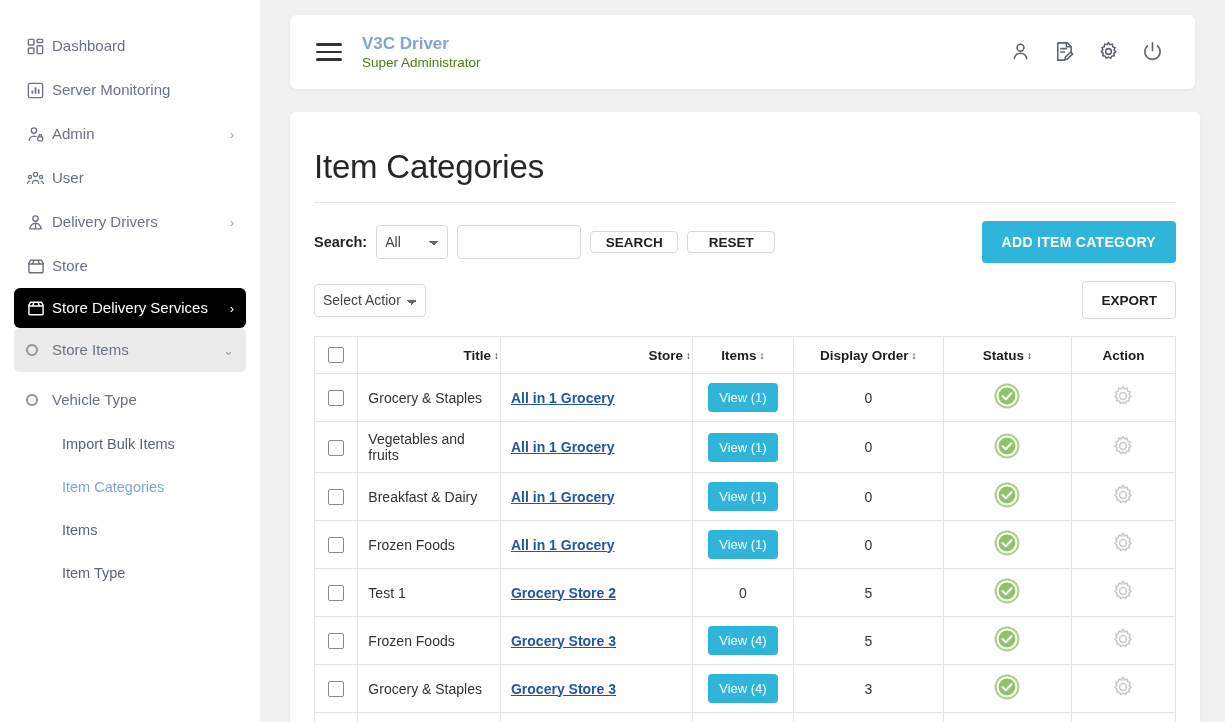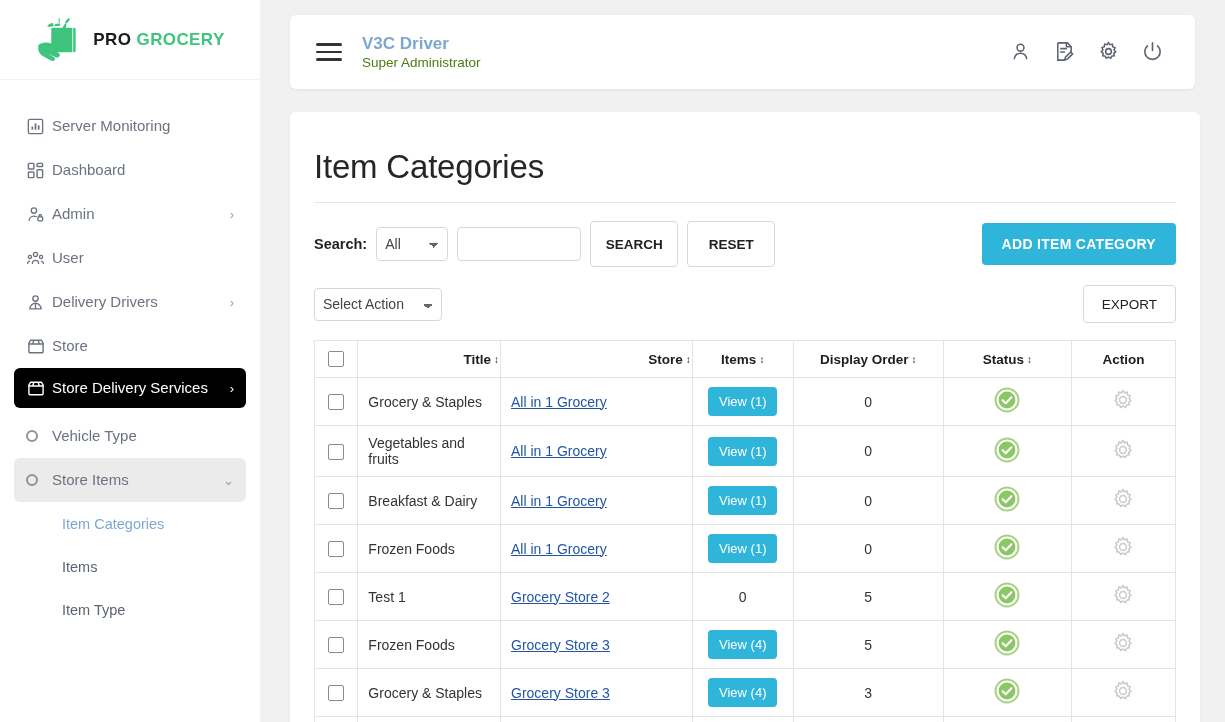--- a/index.html
+++ b/index.html
@@ -106,55 +106,55 @@
     background-image:
       linear-gradient(45deg, transparent 50%, #666 50%),
       linear-gradient(135deg, #666 50%, transparent 50%);
     background-position: calc(100% - 13px) 15px, calc(100% - 8px) 15px;
     background-size: 5px 5px, 5px 5px; background-repeat: no-repeat;
   }
   .sel-all { width: 72px; }
   .txt-search { width: 124px; margin-left: 9px; padding: 0 8px; }
   .sel-status { width: 115px; margin-left: 9px; }
   .btn-plain {
-    height: 46px; min-width: 88px; padding: 0 14px; margin-left: 9px;
+    height: 22px; min-width: 88px; padding: 0 14px; margin-left: 9px;
     border: 1px solid #d8d8d8; border-radius: 4px; background: #fff;
     font-size: 13.5px; font-weight: 700; color: #212121; cursor: pointer;
     font-family: "Liberation Sans", sans-serif;
   }
   .btn-primary {
     margin-left: auto;
     height: 42px; padding: 0 20px;
     background: #2fb5da; border: none; border-radius: 4px;
     color: #fff; font-size: 14px; font-weight: 700; letter-spacing: .3px;
     cursor: pointer; font-family: "Liberation Sans", sans-serif;
   }
 
   .action-row { display: flex; align-items: center; margin-top: 18px; }
-  .sel-action { width: 128px; height: 33px; }
+  .sel-action { width: 112px; height: 33px; }
   .btn-export {
     margin-left: auto; height: 38px; padding: 0 18px;
     border: 1px solid #d8d8d8; border-radius: 4px; background: #fff;
-    font-size: 13.5px; font-weight: 400; color: #212121; cursor: pointer;
+    font-size: 13.5px; font-weight: 700; color: #212121; cursor: pointer;
     font-family: "Liberation Sans", sans-serif;
   }
 
   
   table.grid { width: 100%; border-collapse: collapse; margin-top: 17px; }
   table.grid th, table.grid td {
     border: 1px solid #e4e4e4; font-size: 14px; color: #333;
   }
   table.grid th {
     height: 37px; font-weight: 700; color: #1d1d1d;
     font-size: 13.5px; background: #fff; white-space: nowrap;
   }
   table.grid td { padding: 9px 10px; vertical-align: middle; }
   .col-chk { width: 44px; text-align: center; }
   .col-title { width: 148px; }
-  .col-store { width: 204px; }
+  .col-store { width: 204px; font-weight: bold; }
   .col-items { width: 104px; text-align: center; }
   .col-order { width: 155px; text-align: center; }
   .col-status { width: 136px; text-align: center; }
   .col-action { width: 110px; text-align: center; }
   th.col-title, th.col-store { text-align: right; padding-left: 11px; }
   .sortic { display:inline-block; font-size: 10px; line-height:1; margin-left: 3px; color:#1d1d1d; vertical-align: 1px;}
   .chk {
     width: 16px; height: 16px; border: 1.5px solid #8a8a8a; border-radius: 2px;
     display: inline-block; background: #fff; cursor: pointer; vertical-align: middle;
   }
@@ -165,62 +165,46 @@
     cursor: pointer; border: none; font-family: "Liberation Sans", sans-serif;
   }
   .status-ic { width: 26px; height: 26px; cursor: pointer; }
   .gear-ic { width: 24px; height: 24px; cursor: pointer; }
 </style>
 </head>
 <body>
 
 <div class="sidebar">
 
-  <div class="logo-block">
-    <svg class="logo-mark" viewBox="0 0 64 64">
-      <g fill="#3ec47c">
-        <path d="M30 4c-2 3-1 6 1 8-3-1-6 0-8 2 3 1 6 1 8 0z"></path>
-        <path d="M42 5c-3 1-5 4-5 7 3-1 5-3 6-6z"></path>
-        <path d="M22 11c-3 0-6 2-7 4 3 1 6 1 8-1z"></path>
-        <path d="M37 12c-2 2-3 4-3 7h4c0-3 0-5 1-7z"></path>
-        <rect x="20" y="17" width="26" height="30" rx="1"></rect>
-        <rect x="47" y="17" width="3" height="30" rx="1.2"></rect>
-        <path d="M4 38c4-3 10-4 15-2l10 4c2 1 3 2 2 4-1 1-3 2-5 1l-7-2 10 5c2 1 2 3 1 4-1 2-3 2-5 1l-9-4 7 4c2 1 2 3 1 4s-3 1-5 0l-9-5c-3-2-6-5-6-9z"></path>
-      </g>
-    </svg>
-    <div class="logo-text">
-      <span class="pro">PRO</span><span>&nbsp;</span><span class="groc">GROCERY</span>
-    </div>
-  </div>
 
   <div class="nav">
+
+    <div class="nav-item">
+      <span class="ic">
+        <svg width="19" height="19" viewBox="0 0 24 24" fill="none" stroke="#6b7280" stroke-width="1.8">
+          <rect x="3" y="3" width="7" height="7" rx="1"></rect>
+            <rect x="14" y="3" width="7" height="4" rx="1"></rect>
+          <rect x="14" y="11" width="7" height="10" rx="1"></rect>
+            <rect x="3" y="14" width="7" height="7" rx="1"></rect>
+        </svg>
+      </span>
+      <span class="lbl">Dashboard</span>
+      <span class="chev"></span>
+    </div>
 
     <div class="nav-item">
       <span class="ic">
         <svg width="19" height="19" viewBox="0 0 24 24" fill="none" stroke="#6b7280" stroke-width="1.7">
           <rect x="3" y="3" width="18" height="18" rx="2"></rect>
           <line x1="8" y1="16" x2="8" y2="12" stroke-width="2.2"></line>
           <line x1="12" y1="16" x2="12" y2="8" stroke-width="2.2"></line>
           <line x1="16" y1="16" x2="16" y2="10.5" stroke-width="2.2"></line>
         </svg>
       </span>
       <span class="lbl">Server Monitoring</span>
-      <span class="chev"></span>
-    </div>
-
-    <div class="nav-item">
-      <span class="ic">
-        <svg width="19" height="19" viewBox="0 0 24 24" fill="none" stroke="#6b7280" stroke-width="1.8">
-          <rect x="3" y="3" width="7" height="7" rx="1"></rect>
-            <rect x="14" y="3" width="7" height="4" rx="1"></rect>
-          <rect x="14" y="11" width="7" height="10" rx="1"></rect>
-            <rect x="3" y="14" width="7" height="7" rx="1"></rect>
-        </svg>
-      </span>
-      <span class="lbl">Dashboard</span>
       <span class="chev"></span>
     </div>
 
     <div class="nav-item">
       <span class="ic">
         <svg width="19" height="19" viewBox="0 0 24 24" fill="none" stroke="#6b7280" stroke-width="1.7">
           <circle cx="10" cy="7" r="3.4"></circle>
           <path d="M4 20c0-3.5 2.8-6 6-6 1.3 0 2.4.3 3.4.9"></path>
           <rect x="15" y="15" width="6" height="5" rx="1"></rect>
           <path d="M16.6 15v-1.6a1.4 1.4 0 0 1 2.8 0V15"></path>
@@ -274,36 +258,39 @@
         <svg width="20" height="20" viewBox="0 0 24 24" fill="none" stroke="#ffffff" stroke-width="1.7">
           <path d="M3.5 9.5h17V19a1 1 0 0 1-1 1h-15a1 1 0 0 1-1-1z"></path>
           <path d="M3 9.5 5.5 5h13L21 9.5"></path>
           <path d="M8 9.5 9.5 5M16 9.5 14.5 5"></path>
         </svg>
       </span>
       <span class="lbl">Store Delivery Services</span>
       <span class="chev">›</span>
     </div>
 
+    <div class="nav-item soft">
+      <span class="ic">
+          <span class="circle-ic"></span>
+        </span>
+      <span class="lbl">Store Items</span>
+      <span class="chev">⌄</span>
+    </div>
+
     <div class="nav-item" style="margin-top:6px;">
       <span class="ic">
           <span class="circle-ic"></span>
         </span>
       <span class="lbl">Vehicle Type</span>
       <span class="chev"></span>
     </div>
 
-    <div class="nav-item soft">
-      <span class="ic">
-          <span class="circle-ic"></span>
-        </span>
-      <span class="lbl">Store Items</span>
-      <span class="chev">⌄</span>
-    </div>
-
+    <div class="sub-item">
+      <span>Import Bulk Items</span>
+    </div>
     <div class="sub-item sel">
       <span>Item Categories</span>
     </div>
     <div class="sub-item">
       <span>Items</span>
     </div>
     <div class="sub-item">
       <span>Item Type</span>
     </div>
 

